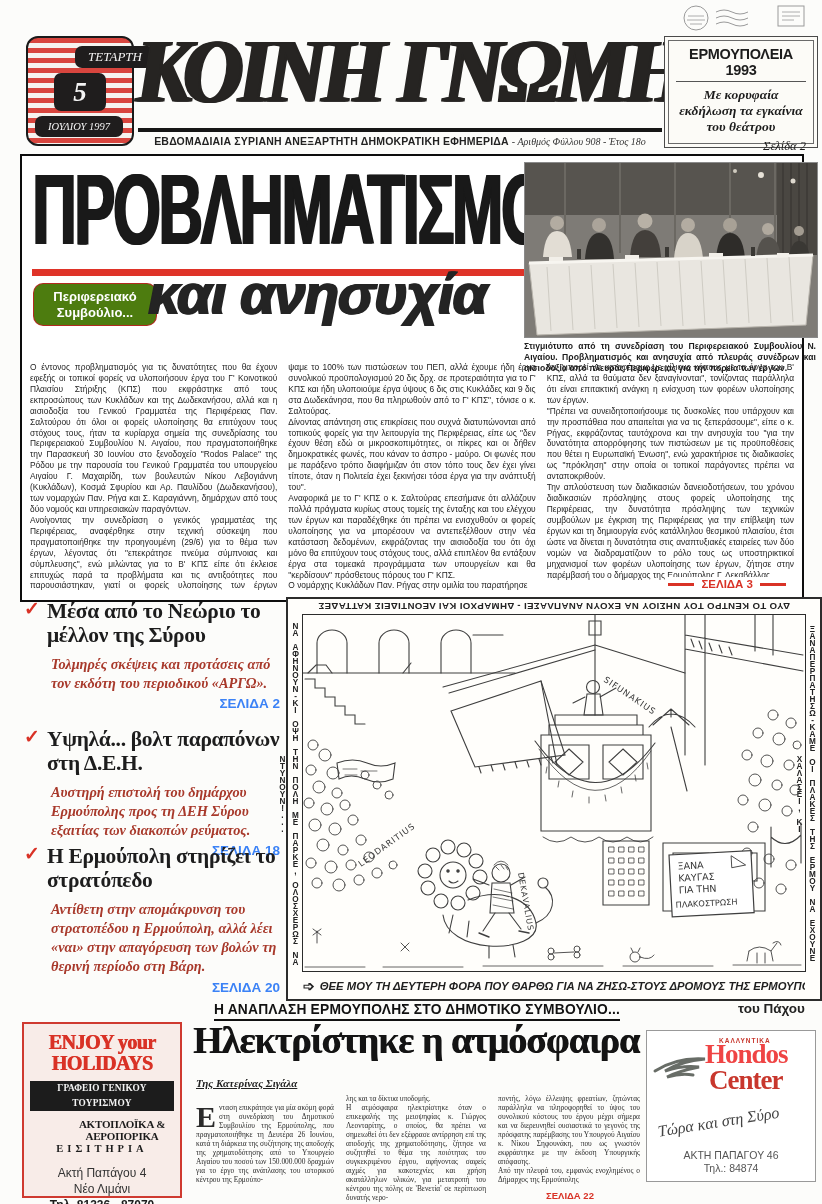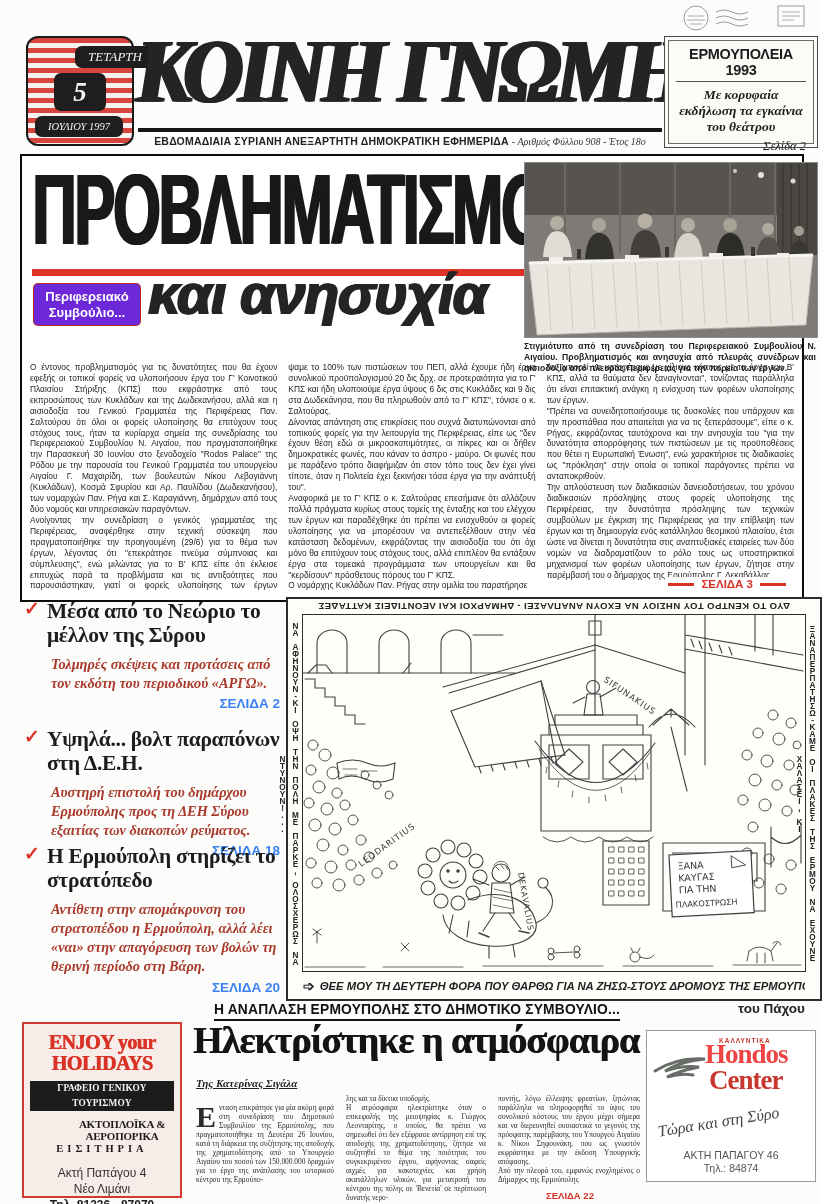--- a/index.html
+++ b/index.html
@@ -30,22 +30,22 @@
   #promo-text{font-family:"Liberation Serif",serif;font-style:italic;font-weight:bold;font-size:13.5px;
     line-height:1.2;text-align:center;margin-top:5px;}
   #promo-page{font-family:"Liberation Serif",serif;font-style:italic;font-size:12.5px;text-align:right;margin-top:3px;}
 
   
   #lead-box{left:20px;top:154px;width:780px;height:444px;border:2px solid #0d0d0d;background:#fff;}
   #lead-headline{left:10px;top:0px;font-weight:bold;font-size:84px;line-height:1.05;letter-spacing:-3px;
     white-space:nowrap;color:#191919;transform:scale(.73,1.2);transform-origin:left top;
     text-shadow:2px 0 currentColor,-1px 0 currentColor;}
   #lead-redrule{left:10px;top:113px;width:497px;height:7px;background:#df3328;}
-  #lead-label{left:12px;top:128px;width:106px;background:#6d28d9;color:#fff;border-radius:4px;
-    font-weight:bold;font-size:13px;line-height:1.2;text-align:center;padding:5px 0;
+  #lead-label{left:12px;top:128px;width:106px;background:#4d7c0f;color:#fff;border-radius:9px;
+    font-weight:bold;font-size:13px;line-height:1.2;text-align:center;padding:5px 8px;
     box-shadow:0 0 0 1px #b22a20;}
   #lead-headline2{left:126px;top:104px;font-weight:bold;font-style:italic;font-size:58px;letter-spacing:-1px;
     white-space:nowrap;color:#242424;transform:scaleX(.97);transform-origin:left top;
     text-shadow:1.5px 0 currentColor,-1px 0 currentColor;}
   #lead-photo{left:502px;top:6px;width:292px;height:174px;border:1px solid #8a8a8a;background:#777;}
   #lead-caption{left:502px;top:185px;width:292px;font-weight:bold;font-size:8.6px;line-height:1.3;text-align:justify;}
   #lead-cols{left:8px;top:206px;width:764px;height:230px;display:flex;gap:11px;overflow:hidden;}
   #lead-cols .col{flex:1;font-size:8.4px;line-height:1.3;text-align:justify;white-space:pre-line;color:#242424;overflow:hidden;}
   #lead-page{right:14px;top:421px;background:#fff;padding:1px 2px;font-weight:bold;font-size:11.5px;
     color:#d93226;display:flex;align-items:center;gap:7px;}

